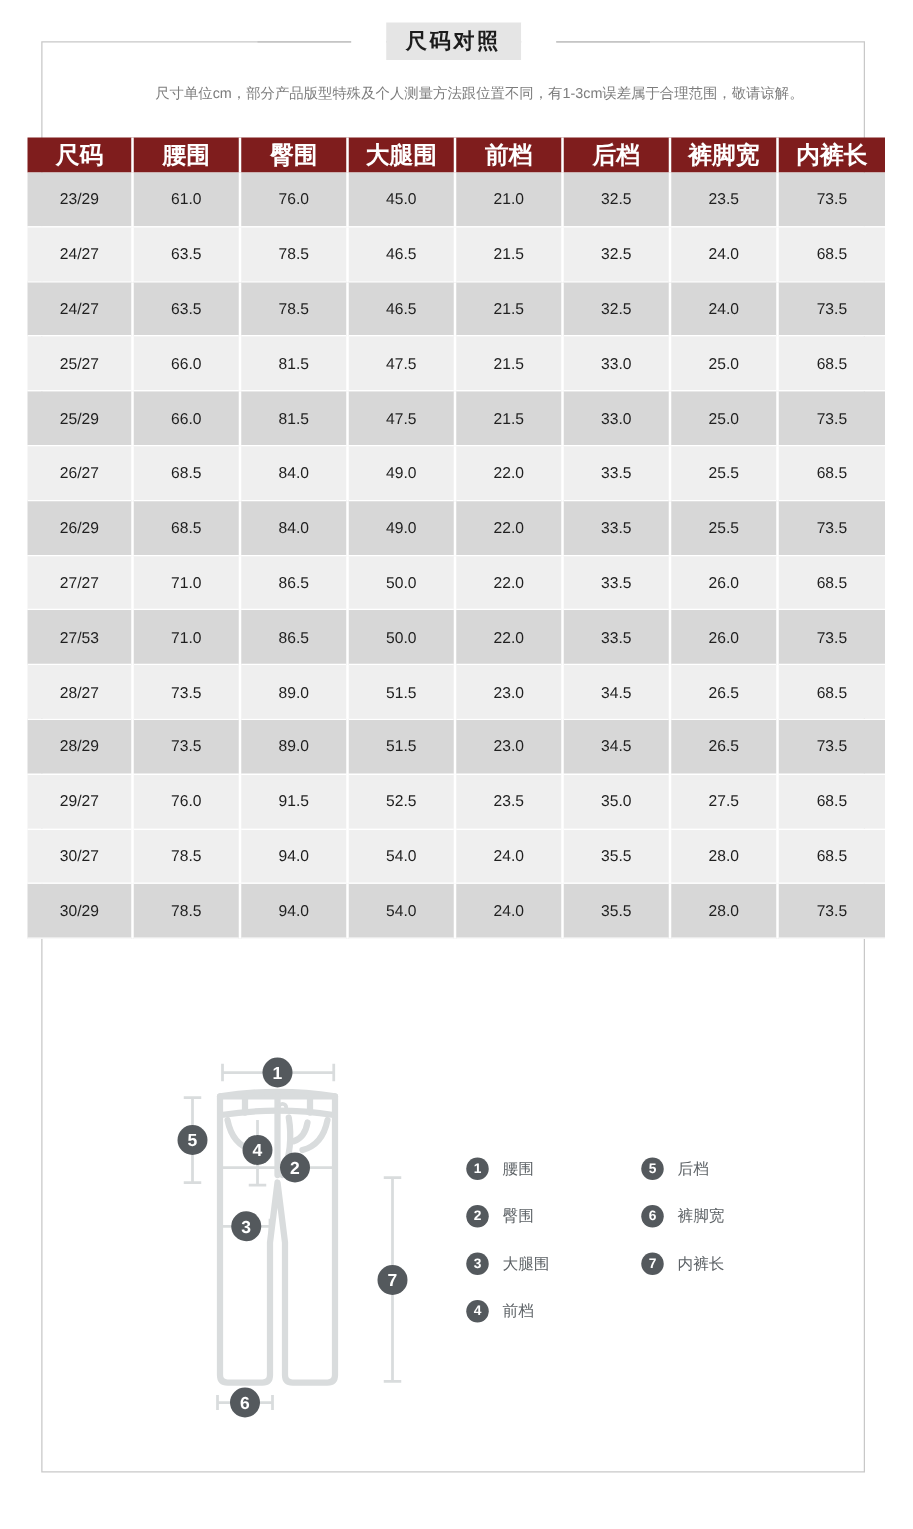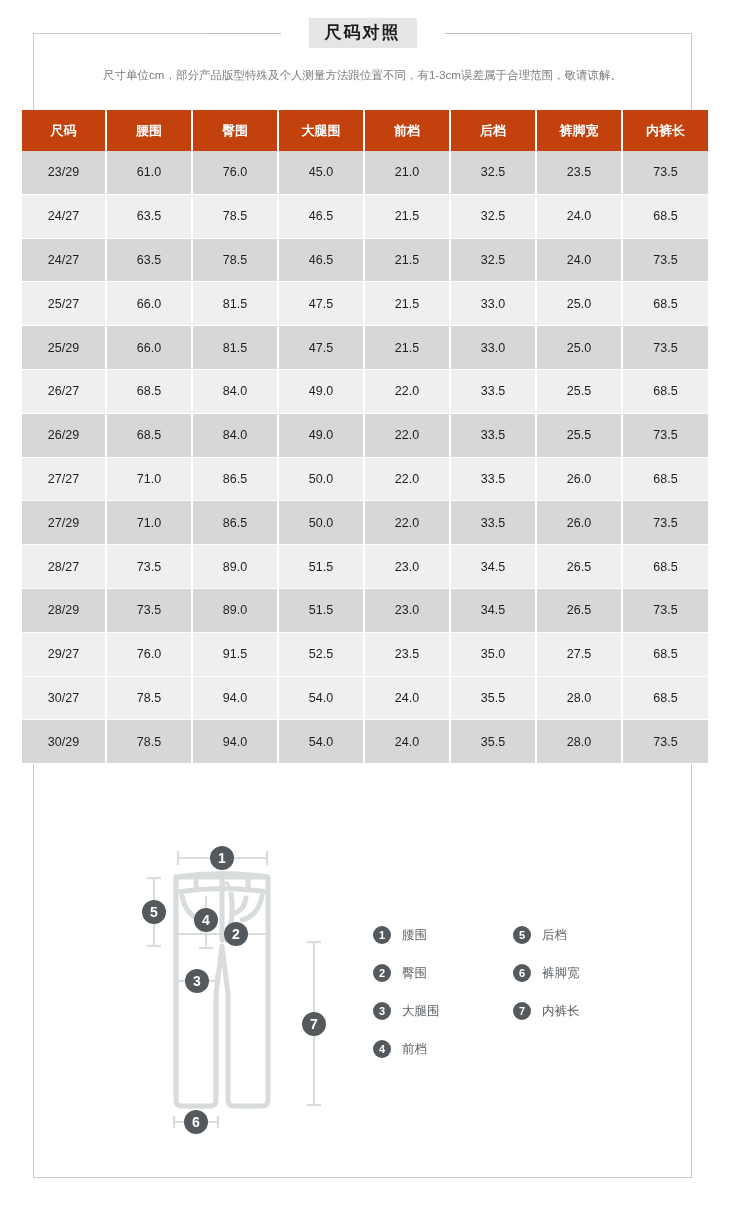--- a/index.html
+++ b/index.html
@@ -63,20 +63,21 @@
   #disclaimer {
     position: absolute;
     left: 33px;
     top: 66px;
     width: 659px;
     text-align: center;
     font-size: 11.5px;
     color: #7d7d7d;
     line-height: 18px;
     white-space: nowrap;
+    padding-left: 21px;
   }
 
   
   #size-table {
     position: absolute;
     left: 22px;
     top: 110px;
     width: 686px;
     border-collapse: collapse;
     table-layout: fixed;
@@ -85,25 +86,25 @@
     text-align: center;
     font-size: 12.5px;
     color: #1f1f1f;
     border-right: 2px solid #ffffff;
     padding: 0;
   }
   #size-table th:last-child, #size-table td:last-child {
     border-right: none;
   }
   #size-table thead th {
-    background: #c2410c;
+    background: #7f1d1d;
     color: #ffffff;
     font-weight: bold;
-    height: 41px;
-    font-size: 13px;
+    height: 28px;
+    font-size: 19px;
     border-right: 2px solid #ffffff;
   }
   #size-table tbody td {
     height: 42.8px;
     border-bottom: 1px solid #ffffff;
   }
   #size-table tbody tr.odd td  { background: #efefef; }
   #size-table tbody tr.even td { background: #d7d7d7; }
   #size-table col.c0 { width: 84px; }
   #size-table col.cx { width: 86px; }
@@ -273,21 +274,21 @@
         <td>27/27</td>
         <td>71.0</td>
         <td>86.5</td>
         <td>50.0</td>
         <td>22.0</td>
         <td>33.5</td>
         <td>26.0</td>
         <td>68.5</td>
       </tr>
       <tr class="even">
-        <td>27/29</td>
+        <td>27/53</td>
         <td>71.0</td>
         <td>86.5</td>
         <td>50.0</td>
         <td>22.0</td>
         <td>33.5</td>
         <td>26.0</td>
         <td>73.5</td>
       </tr>
       <tr class="odd">
         <td>28/27</td>

